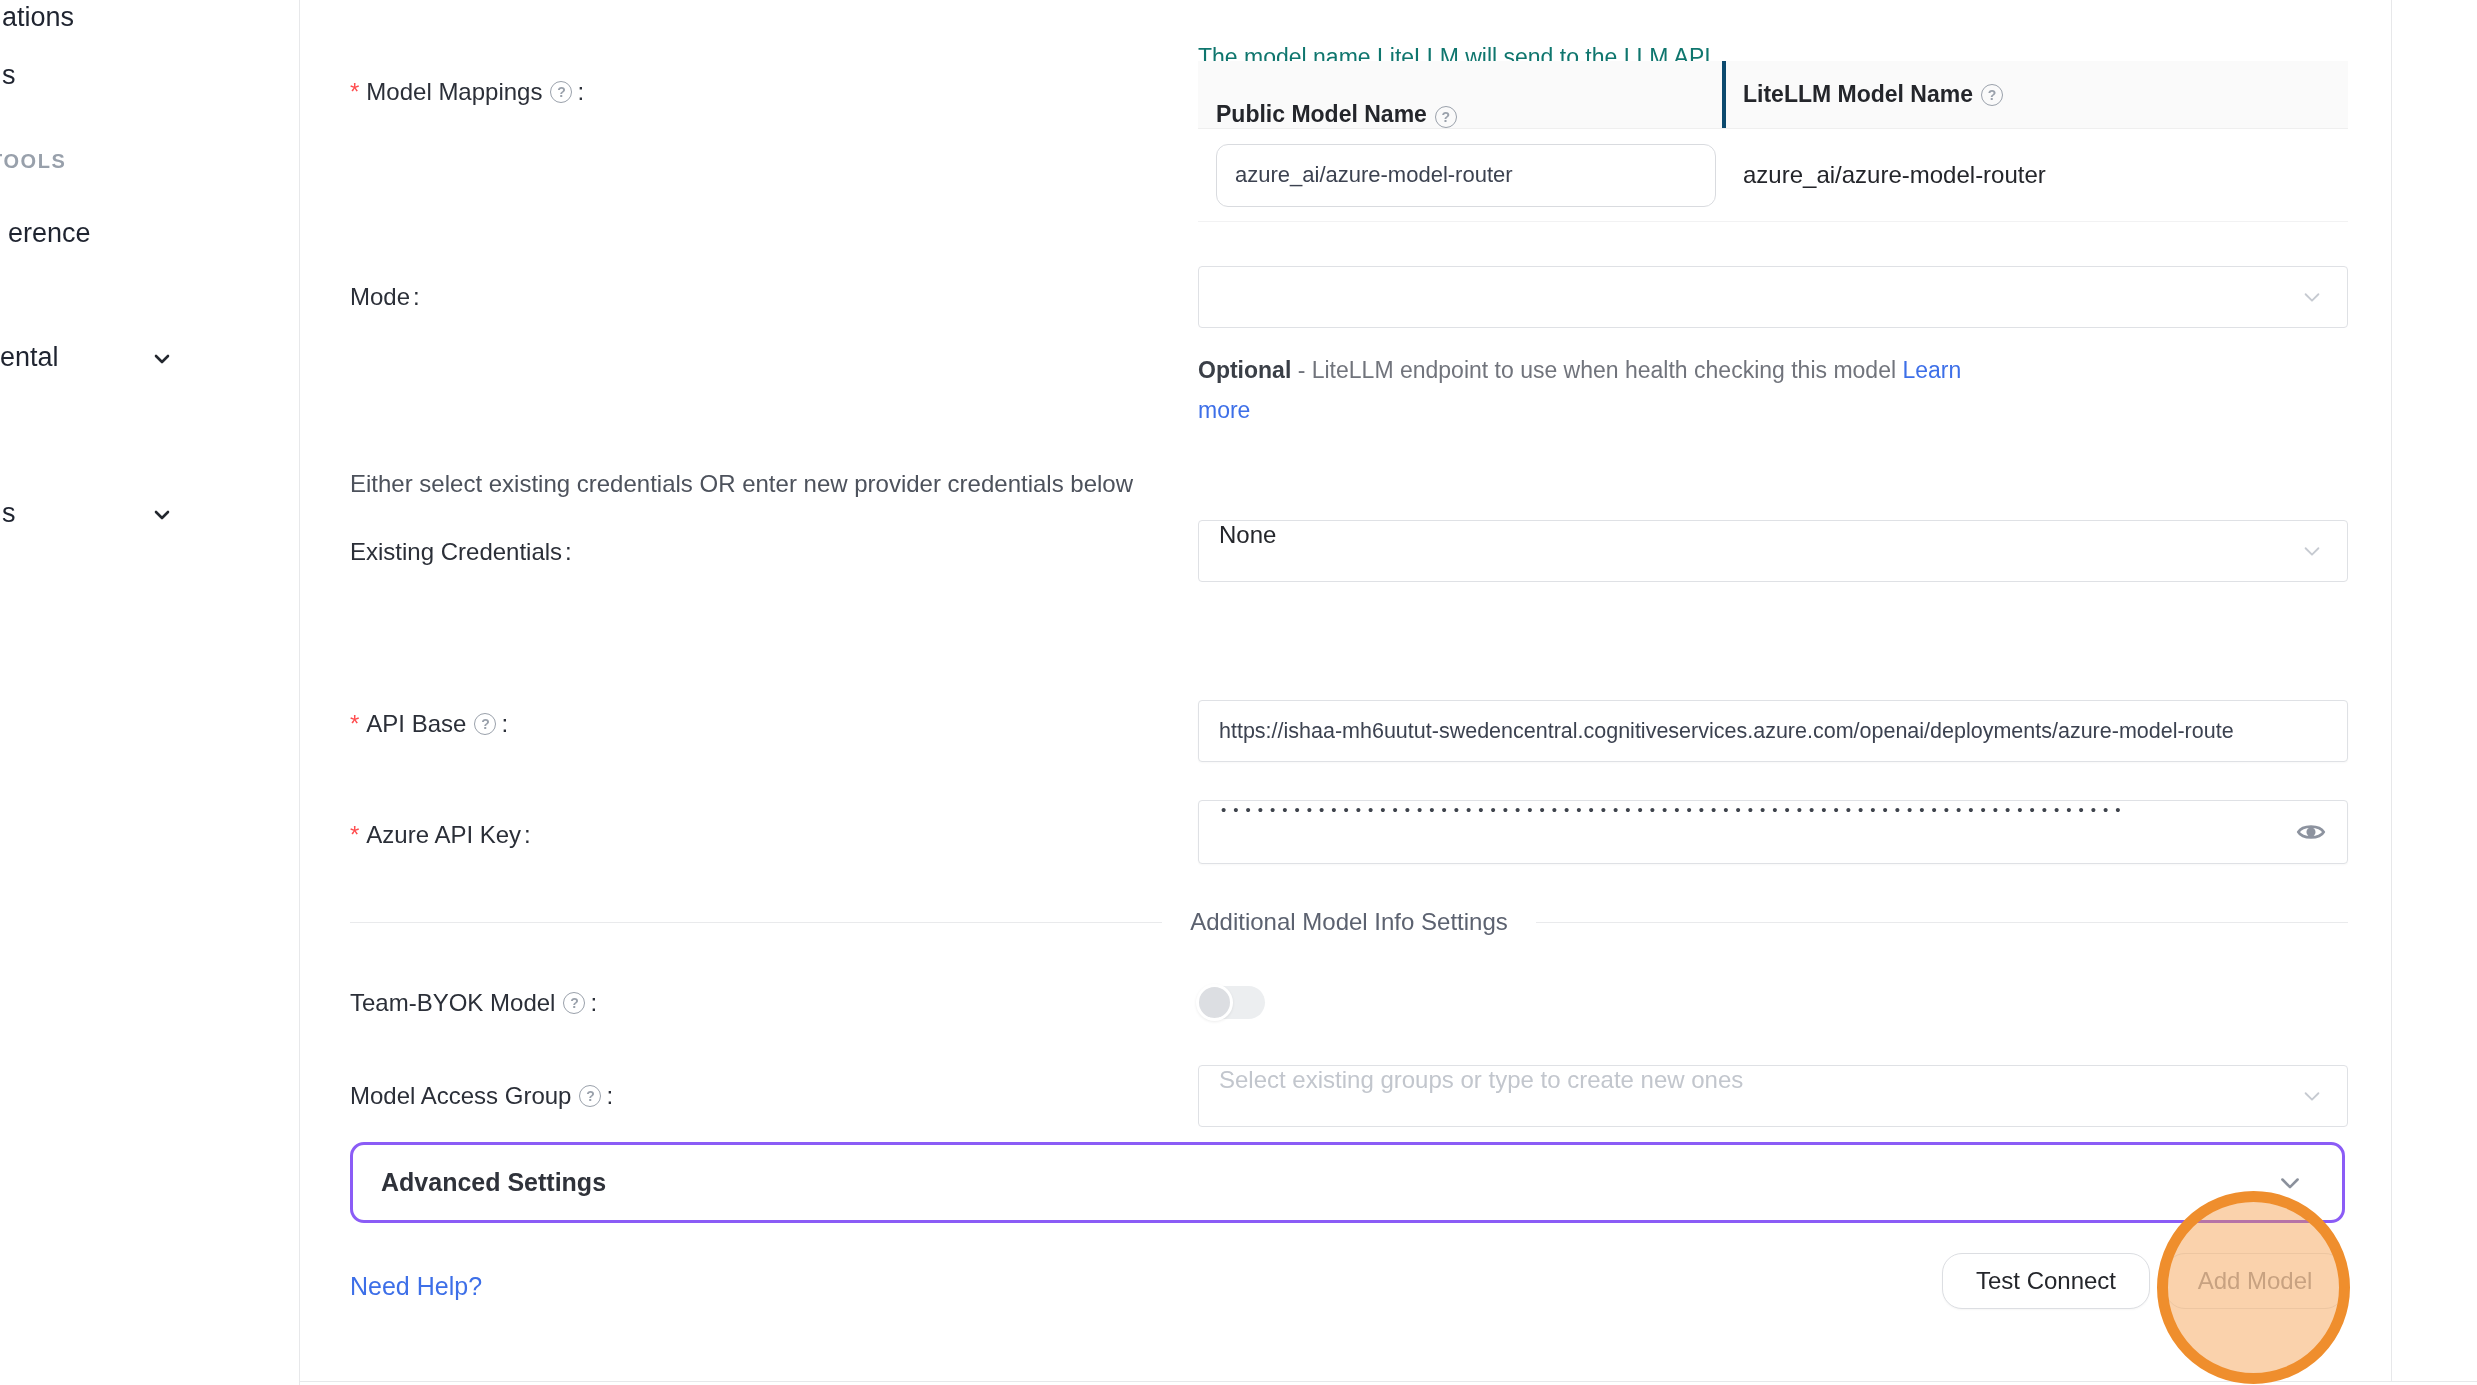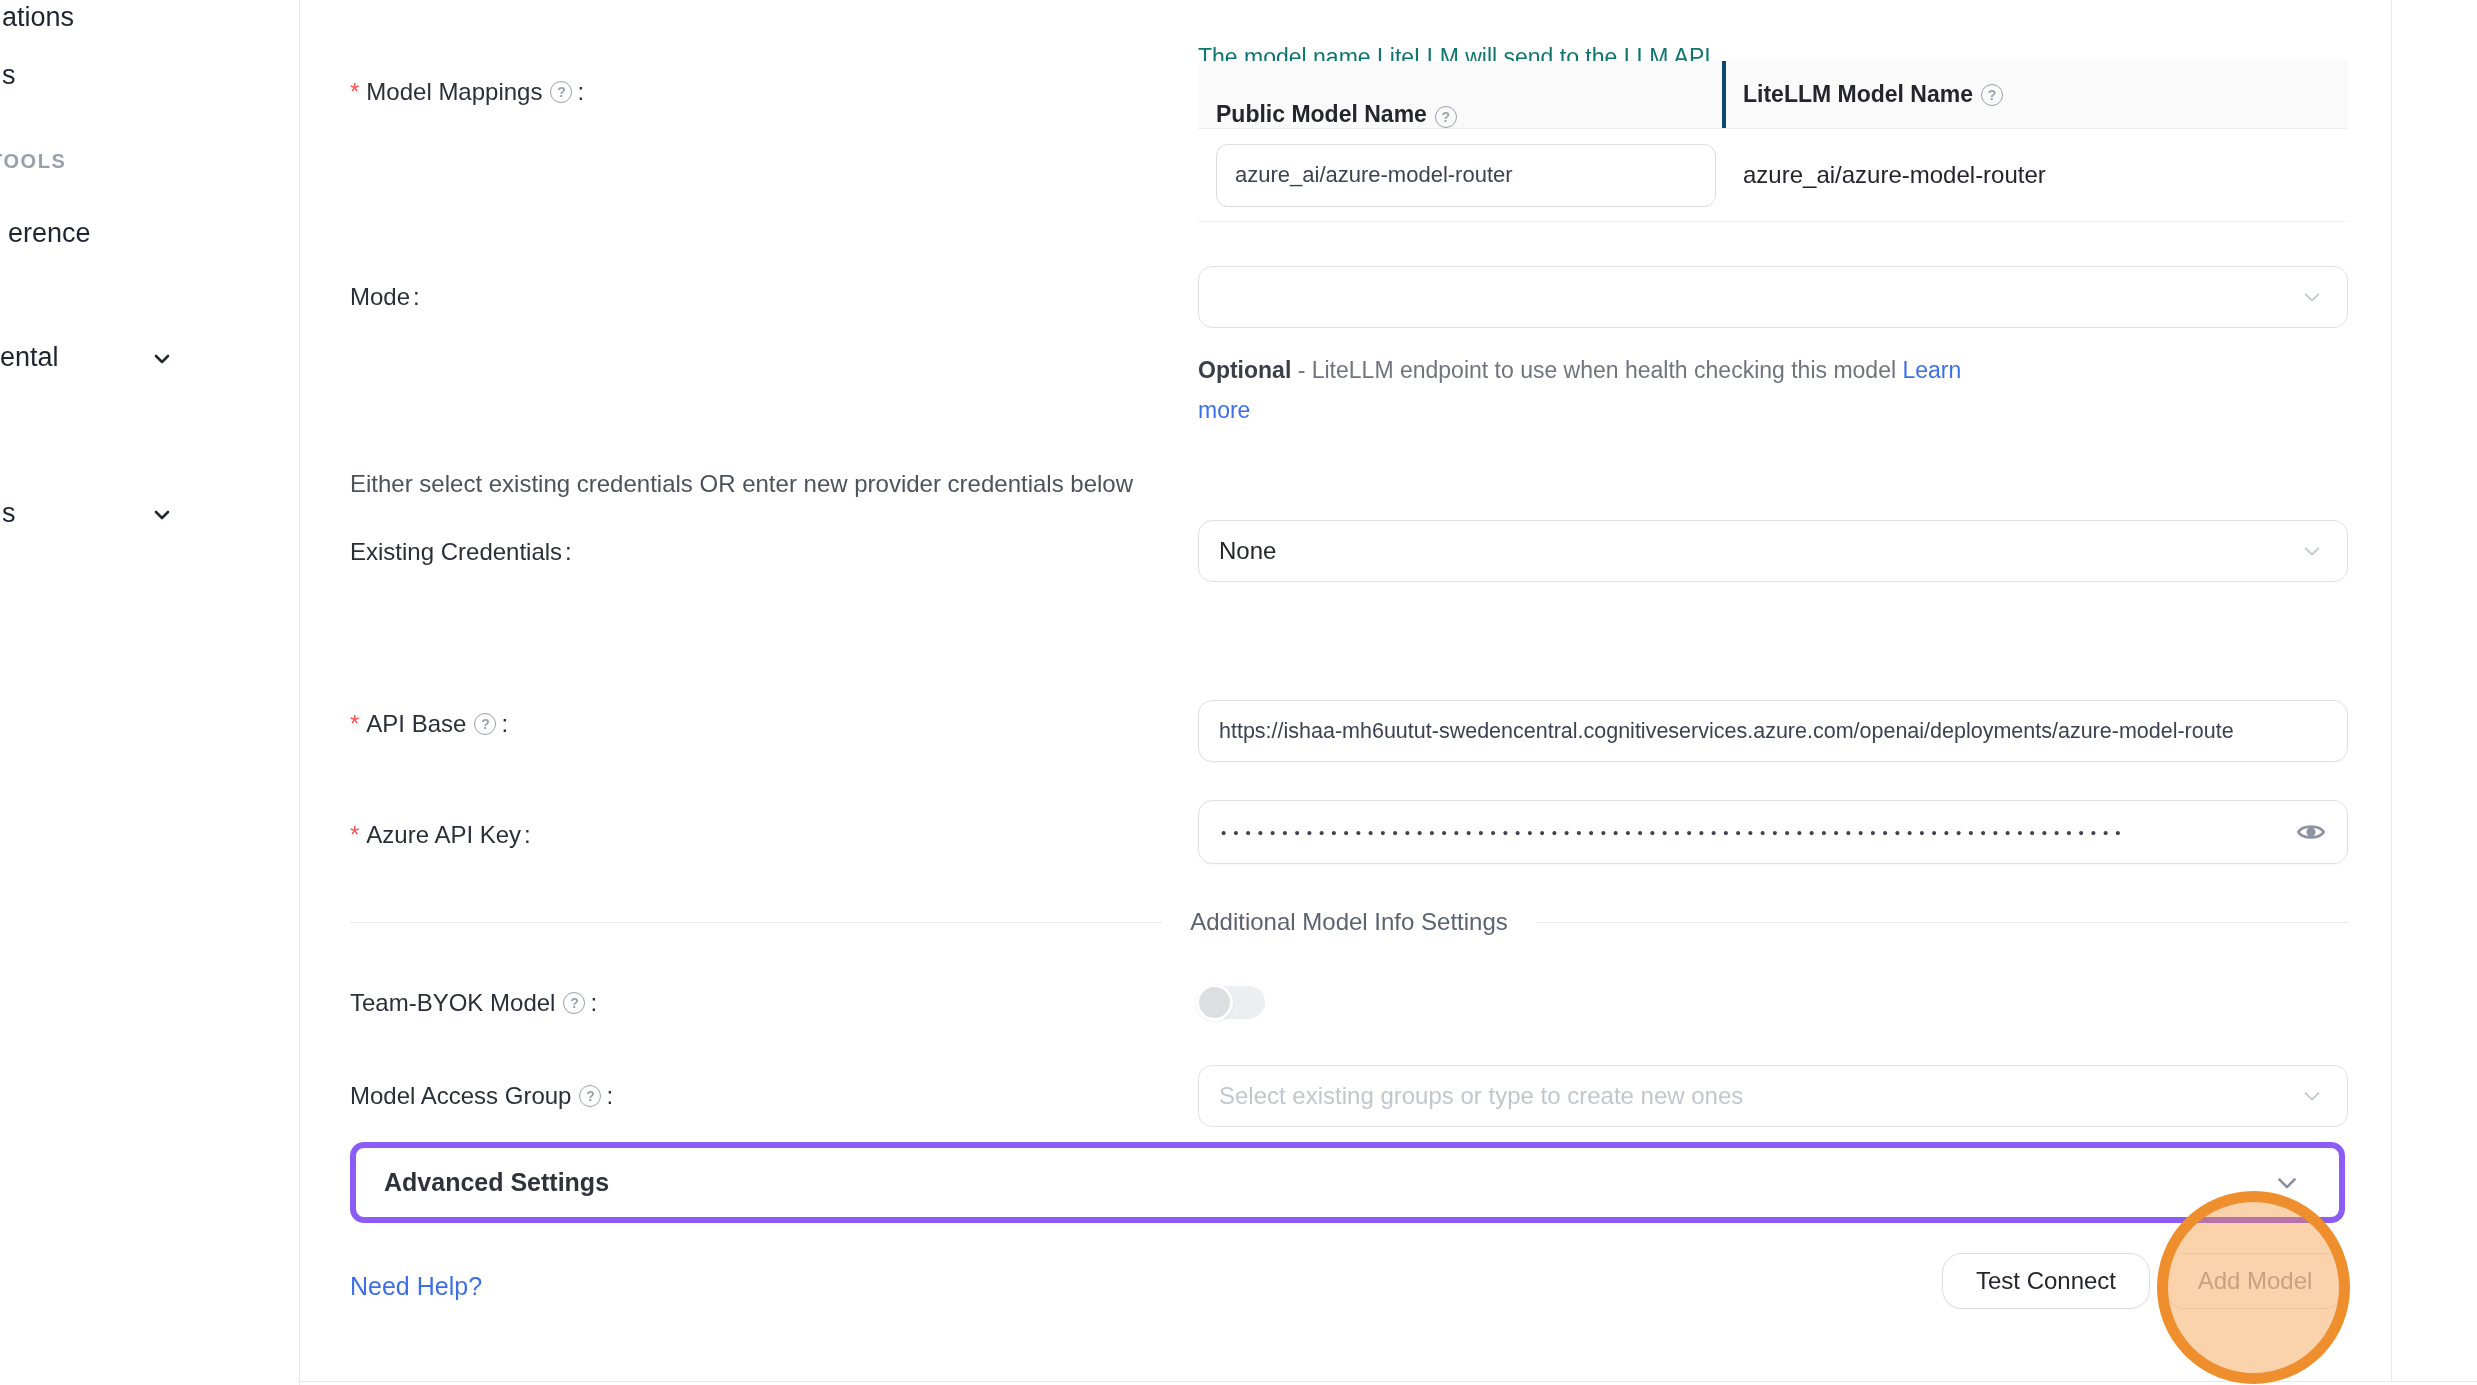--- a/index.html
+++ b/index.html
@@ -15,21 +15,21 @@
 
   
   .card-right-border { position:absolute; left:2391px; top:0; width:1px; height:1381px; background:#e7e8ea; }
   .card-bottom-border { position:absolute; left:300px; top:1381px; width:2177px; height:1px; background:#e7e8ea; }
 
   
   .flabel { position:absolute; left:350px; display:flex; align-items:center; font-size:24px; color:#2b2f38; white-space:nowrap; }
   .req { color:#ff4d4f; font-size:24px; margin-right:7px; }
   .qicon { display:inline-flex; align-items:center; justify-content:center; width:22px; height:22px; border:1.5px solid #9aa1ab; border-radius:50%; color:#9aa1ab; font-size:14px; font-weight:600; margin-left:8px; margin-right:2px; cursor:pointer; }
   .colon { margin-left:3px; }
-  .ctrl { position:absolute; left:1198px; width:1150px; background:#fff; border:1px solid #dfe1e5; border-radius:14px; display:flex; align-items:center; }
+  .ctrl { position:absolute; left:1198px; width:1150px; background:#fff; border:1px solid #dfe1e5; border-radius:4px; display:flex; }
   .sel-chev { position:absolute; right:24px; top:50%; transform:translateY(-50%); }
   .hint { color:#0f766e; font-size:23px;margin-top:34px; }
 
   
   .top-hint { position:absolute; left:1198px; top:10px; }
 
   
   .map-table { position:absolute; left:1198px; top:61px; width:1150px; }
   .map-head { display:flex; height:68px; background:#fafafa; border-bottom:1px solid #efefef; align-items:center; }
   .map-col1 { width:528px; padding-left:18px; display:flex; align-items:flex-end; font-weight:700; font-size:23px; color:#24262b; border-right:4px solid #0c4a6e; height:100%; }
@@ -55,21 +55,21 @@
 
   .url-input { width:100%; height:100%; border:none; border-radius:14px; font-family:inherit; font-size:21.5px; color:#3c4250; padding:0 20px; outline:none; background:transparent; }
   .dots { padding-left:22px; font-size:15px; letter-spacing:7px; color:#3f444d; white-space:nowrap; overflow:hidden; width:960px; }
   .eye-btn { position:absolute; right:18px; top:50%; transform:translateY(-50%); width:36px; height:36px; display:flex; align-items:center; justify-content:center; cursor:pointer; background:none; border:none; }
 
   
   .toggle { position:absolute; left:1198px; top:986px; width:67px; height:33px; border-radius:17px; background:#eceef0; cursor:pointer; }
   .toggle .knob { position:absolute; left:-2px; top:-2px; width:37px; height:37px; border-radius:50%; background:#dcdee2; border:3px solid #fff; box-shadow:0 1px 3px rgba(0,0,0,0.08); }
 
   
-  .advanced { position:absolute; left:350px; top:1142px; width:1995px; height:81px; border:6px solid #8b5cf6; border-radius:14px; background:#fff; display:flex; align-items:center; cursor:pointer; }
+  .advanced { position:absolute; left:350px; top:1142px; width:1995px; height:81px; border:3px solid #8b5cf6; border-radius:14px; background:#fff; display:flex; align-items:center; cursor:pointer; }
   .advanced .atext { margin-left:28px; font-size:25px; font-weight:700; color:#2f323a; }
   .advanced .achev { position:absolute; right:38px; top:50%; transform:translateY(-50%); }
 
   
   .need-help { position:absolute; left:350px; top:1272px; font-size:25px; color:#3d6fe8; cursor:pointer; }
   .btn { position:absolute; top:1253px; height:56px; border-radius:20px; font-family:inherit; font-size:24px; display:flex; align-items:center; justify-content:center; cursor:pointer; }
   .btn-test { left:1942px; width:208px; background:#fff; border:1px solid #dcdee2; color:#24262b; box-shadow:0 1px 2px rgba(0,0,0,0.04); }
   .btn-add { left:2165px; width:180px; background:#fff; border:1px solid #e8eaec; color:#a9adb5; }
 
   

